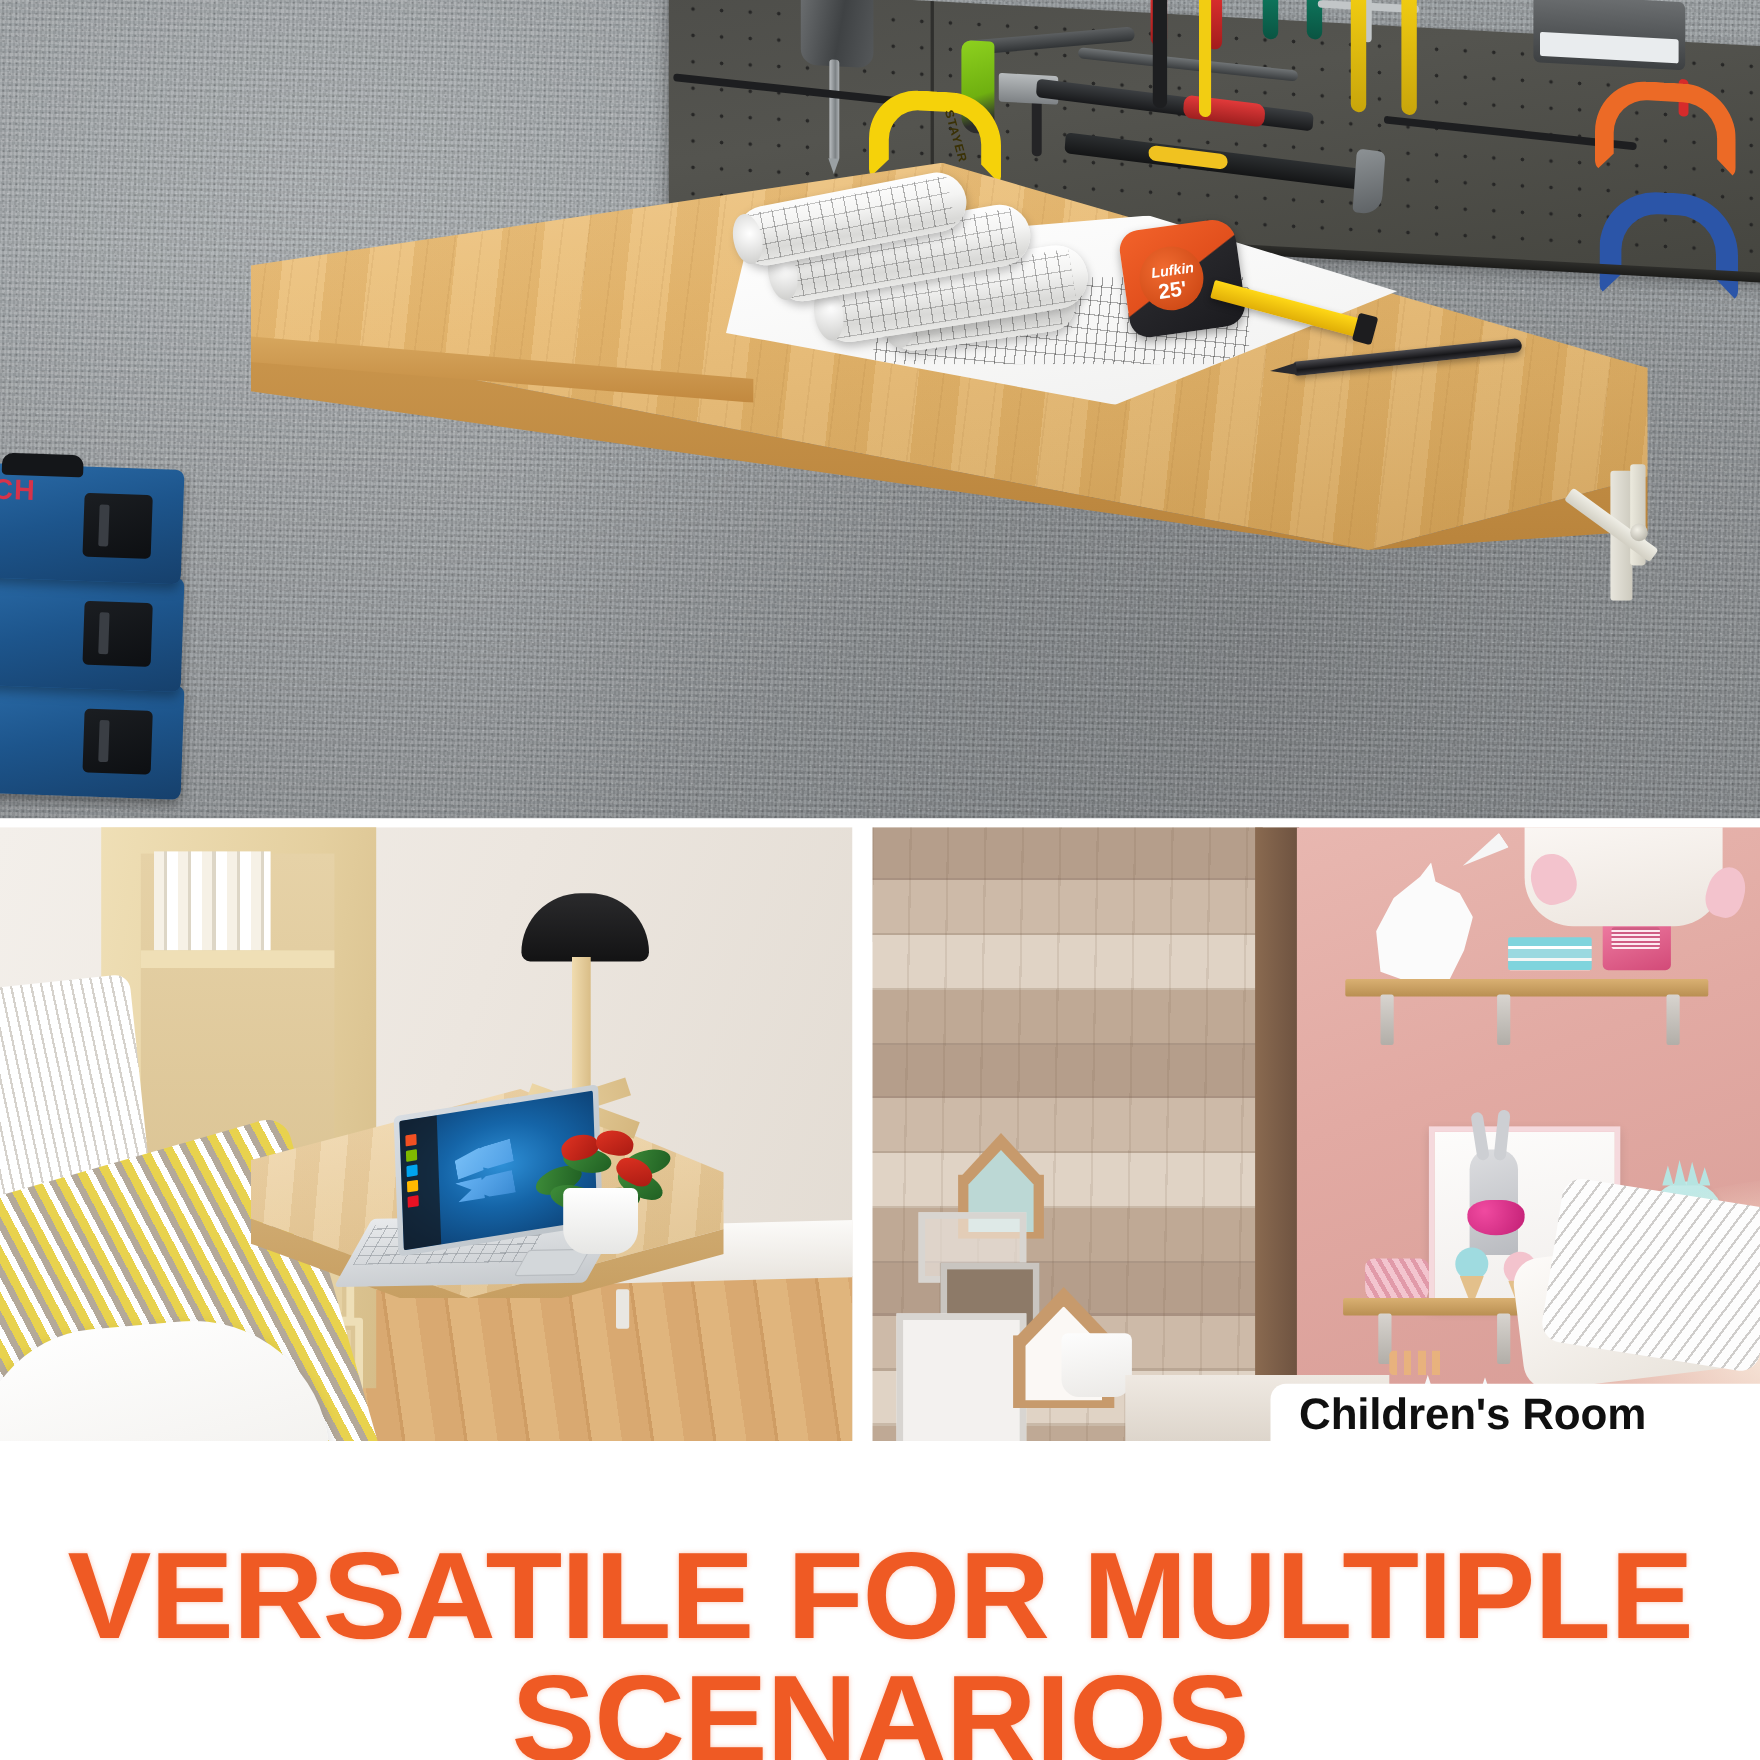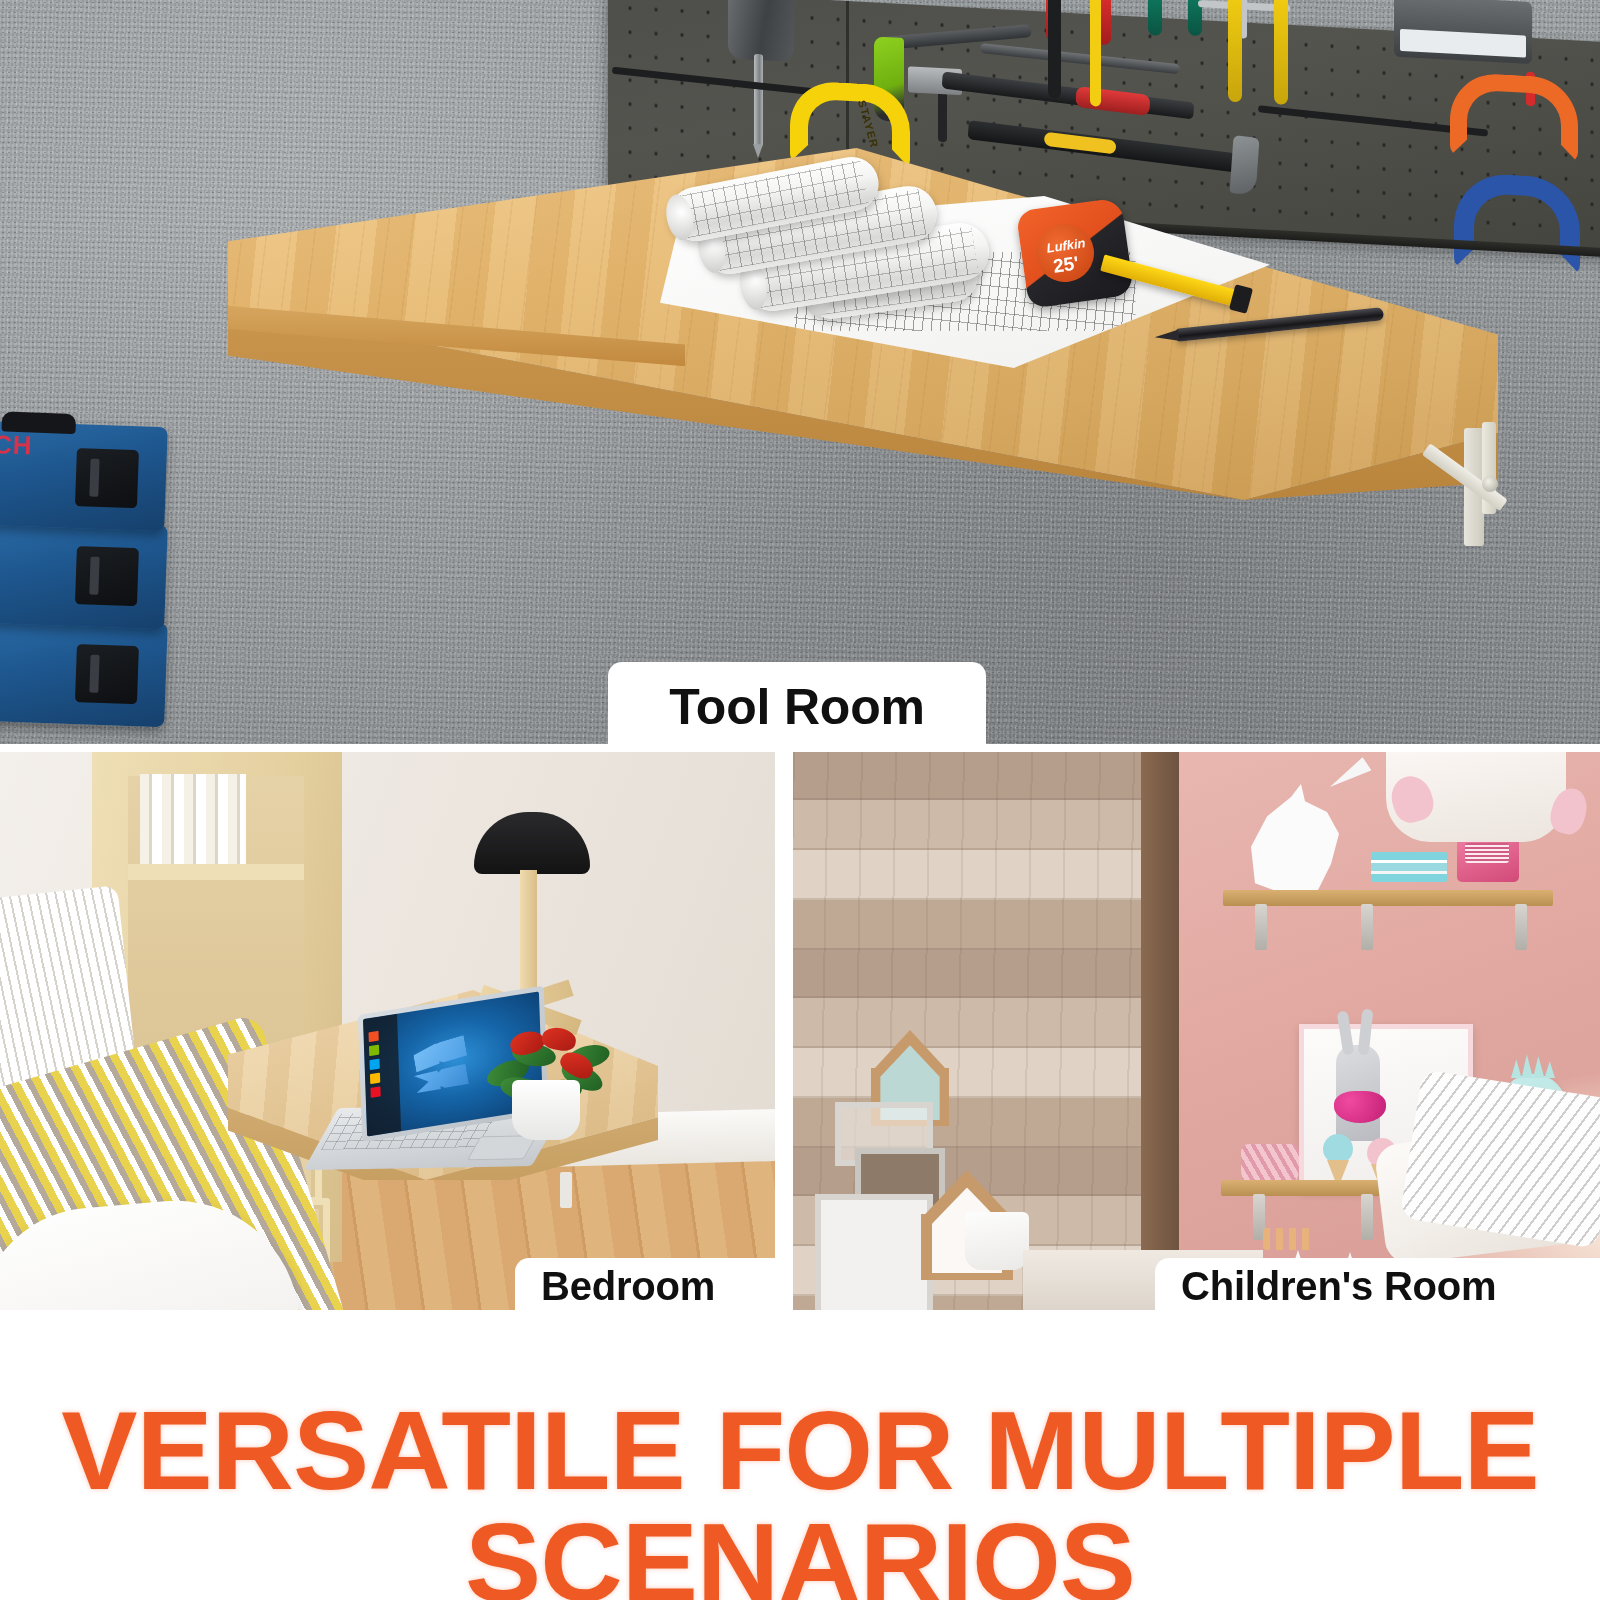--- a/index.html
+++ b/index.html
@@ -448,21 +448,20 @@
     <div class="pen"></div>
 
     <div class="bracket">
       <div class="post"></div>
       <div class="arm2"></div>
       <div class="arm"></div>
       <div class="pivot"></div>
     </div>
   </div>
 
-  <div class="chip" id="chip-tool">Tool Room</div>
 
   <div class="panel" id="panel-bed">
     <div class="bed-wall"></div>
     <div class="bed-floor"></div>
     <div class="bed-baseboard"></div>
 
     <div class="bed-cabinet"></div>
     <div class="bed-cab-inner"></div>
     <div class="bed-books"></div>
     <div class="bed-shelf"></div>
@@ -512,21 +511,20 @@
       <div class="leaf" style="left:80px;top:18px;transform:rotate(-14deg)"></div>
       <div class="leaf" style="left:26px;top:16px;transform:rotate(8deg)"></div>
       <div class="flower" style="left:24px;top:4px;transform:rotate(-14deg)"></div>
       <div class="flower" style="left:56px;top:0;transform:rotate(10deg)"></div>
       <div class="flower" style="left:74px;top:26px;transform:rotate(28deg)"></div>
     </div>
     <div class="plant-pot"></div>
     <div class="bed-hook"></div>
   </div>
 
-  <div class="chip" id="chip-bed">Bedroom</div>
 
   <div class="panel" id="panel-kids">
     <div class="kid-plankwall"></div>
     <div class="kid-corner"></div>
     <div class="kid-pinkwall"></div>
 
     <div class="kid-house" style="left:78px;top:278px;width:78px;height:96px">
       <div class="roof"></div>
       <div class="body"></div>
       <div class="inner"></div>

